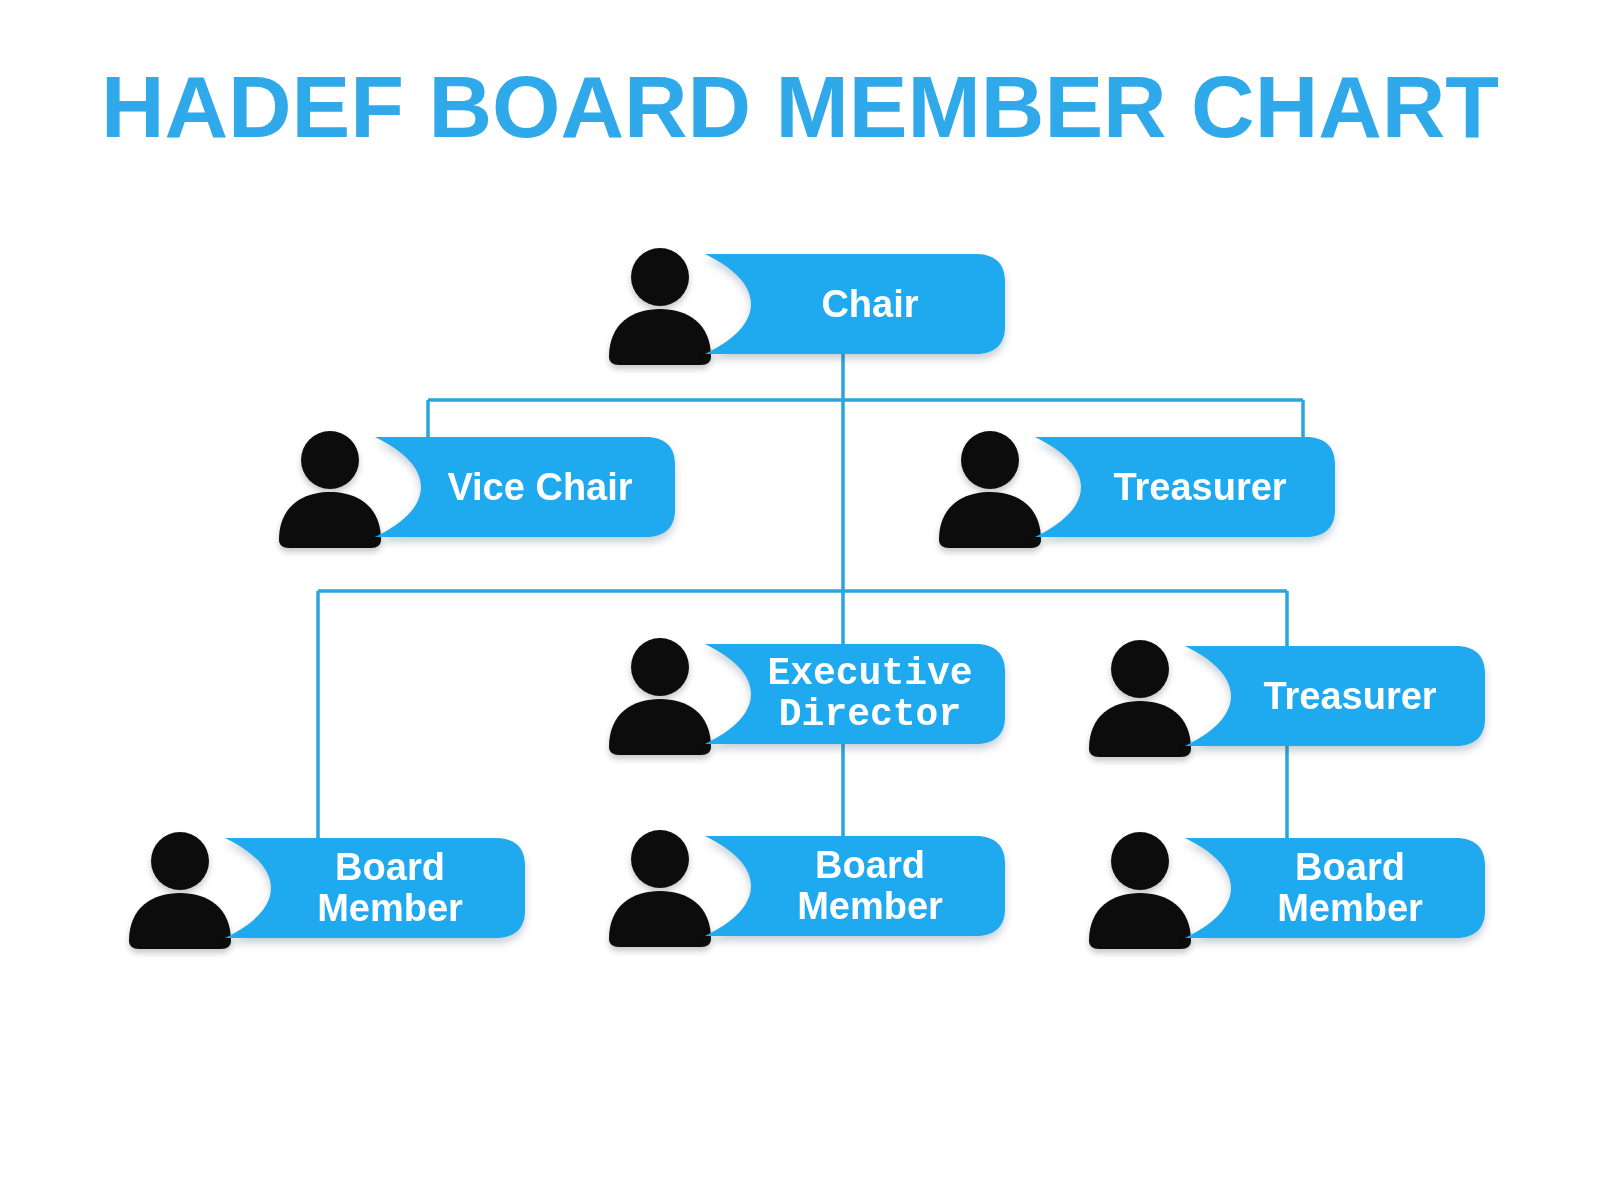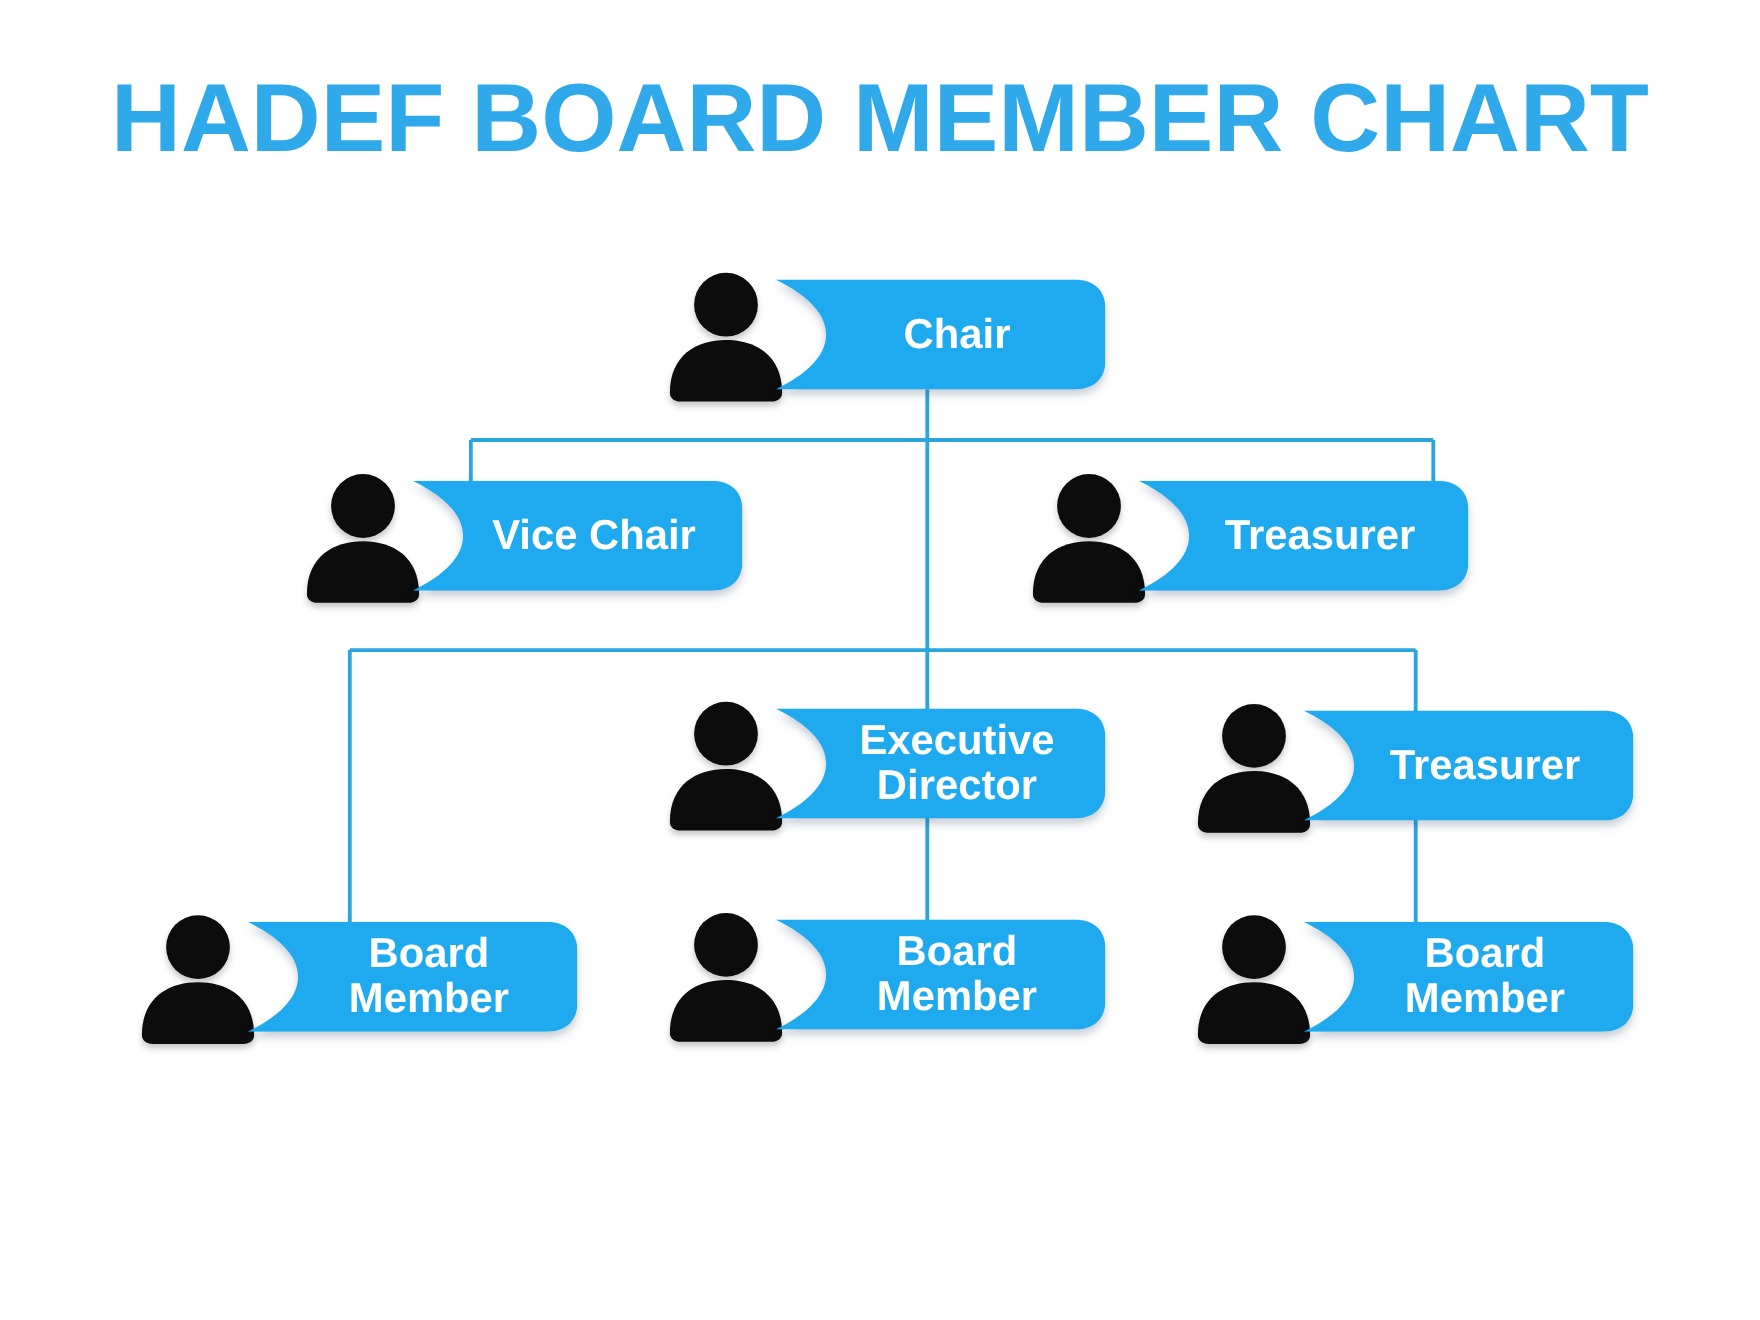--- a/index.html
+++ b/index.html
@@ -82,21 +82,21 @@
     font-weight: 700;
     line-height: 41px;
     white-space: pre-line;
   }
 
   
   .n-chair     { left: 705px;  top: 252px; }
   .n-vice      { left: 375px;  top: 435px; }
   .n-secretary { left: 1035px; top: 435px; }
   .n-treasurer { left: 225px;  top: 644px; }
-  .n-exec      { left: 705px;  top: 642px; }
+  .n-exec      { left: 705px;  top: 642px; font-family: Liberation Mono, monospace; }
   .n-advisors  { left: 1185px; top: 644px; }
   .n-bm1       { left: 225px;  top: 836px; }
   .n-bm2       { left: 705px;  top: 834px; }
   .n-bm3       { left: 1185px; top: 836px; }
 </style>
 </head>
 <body>
 
 <div class="page">
 

